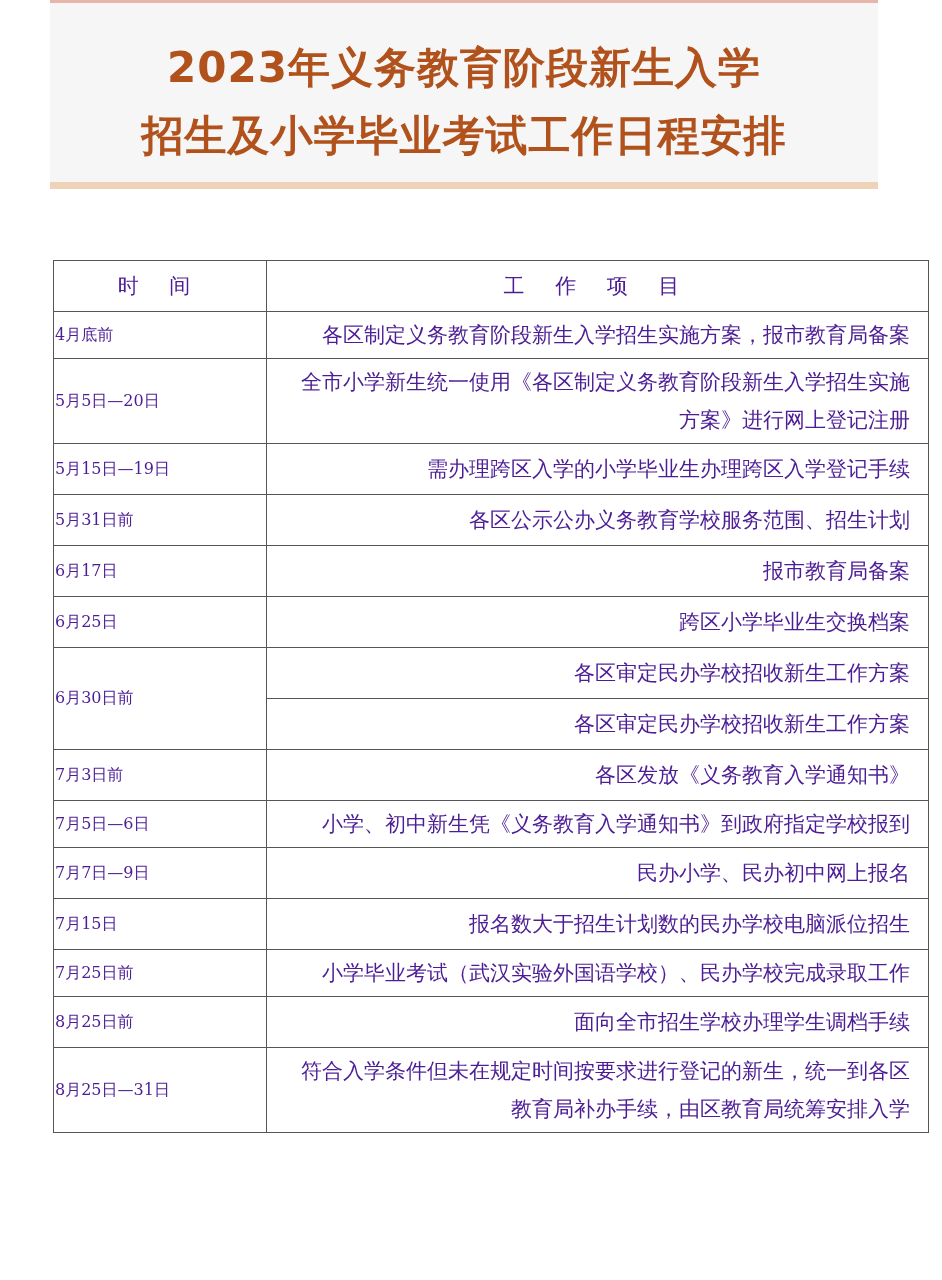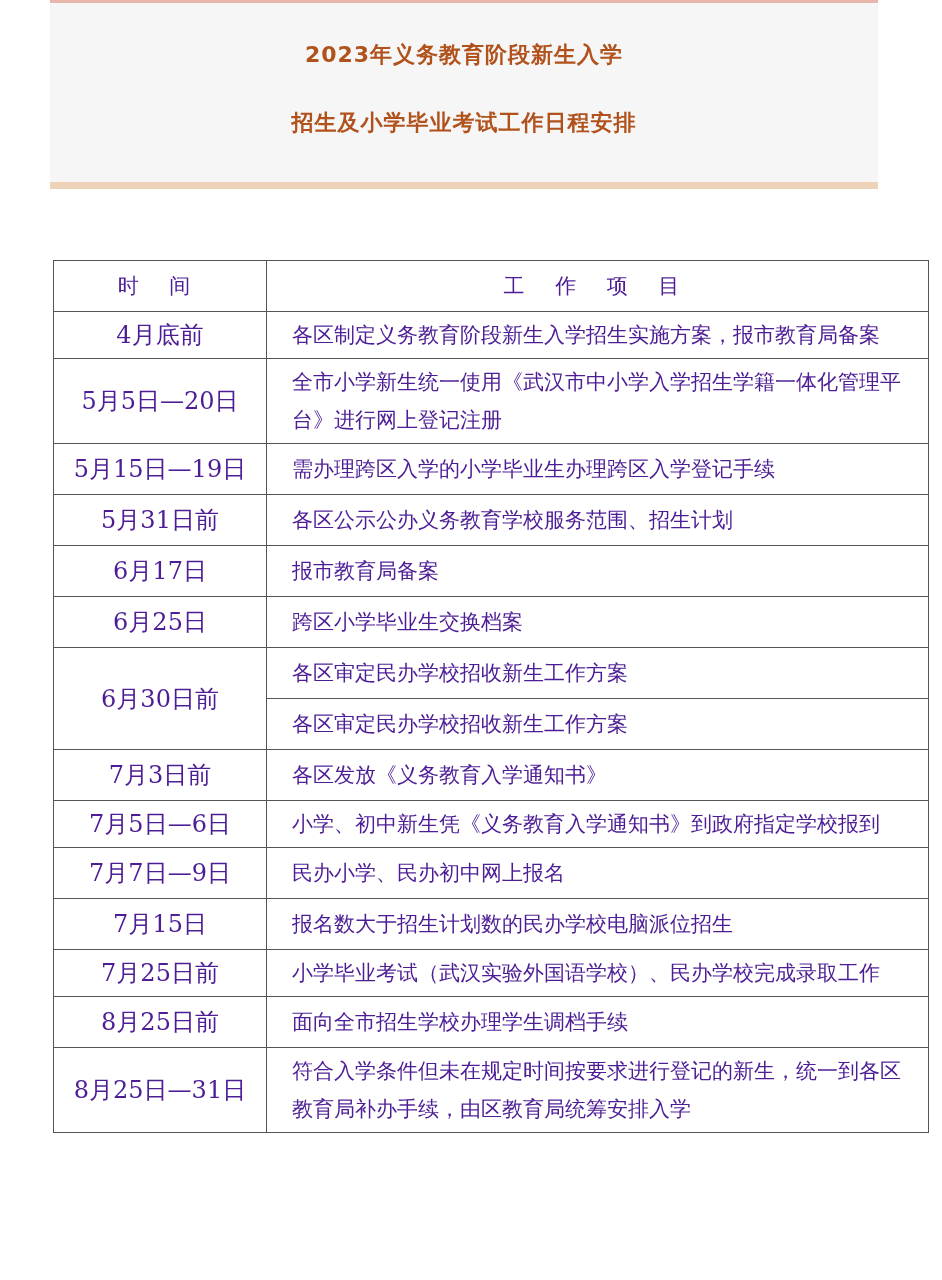--- a/index.html
+++ b/index.html
@@ -3,30 +3,30 @@
 <meta charset="utf-8">
 <style>
   html, body { margin: 0; padding: 0; background: #ffffff; }
   body { width: 942px; height: 1280px; position: relative; overflow: hidden;
          font-family: "DejaVu Sans", sans-serif; color: #222; }
   .header-band { position: absolute; left: 50px; top: 0; width: 828px; height: 182px;
                  background: #f6f6f6; }
   .header-topline { position: absolute; left: 50px; top: 0; width: 828px; height: 3px; background: #e8b5aa; }
   .header-bottomline { position: absolute; left: 50px; top: 182px; width: 828px; height: 7px; background: #efd3b8; }
   .title { position: absolute; left: 50px; width: 828px; text-align: center;
-           color: #b1521c; font-weight: bold; font-size: 22px; letter-spacing: 1px;
+           color: #b1521c; font-weight: bold; font-size: 42px; letter-spacing: 1px;
            font-family: "DejaVu Sans", sans-serif; }
   .title.l1 { top: 40px; }
   .title.l2 { top: 108px; }
   table { position: absolute; left: 53px; top: 260px; width: 876px; border-collapse: collapse;
           font-family: "DejaVu Serif", serif; font-size: 21px; color: #4c1d95; }
   td, th { border: 1.5px solid #555; }
   th { height: 48px; font-weight: normal; letter-spacing: 12px; font-size: 21px; }
-  td.time { width: 210px; text-align: center; vertical-align: middle; font-size: 24px; }
-  td.item { padding: 4px 25px; line-height: 38px; text-align: left; }
+  td.time { width: 210px; text-align: left; vertical-align: middle; font-size: 16px; }
+  td.item { padding: 4px 18px; line-height: 38px; text-align: right; }
   tr.single td { height: 42px; }
 </style>
 </head>
 <body>
 
 <div class="header-band"></div>
 <div class="header-topline"></div>
 <div class="header-bottomline"></div>
 <div class="title l1">2023年义务教育阶段新生入学</div>
 <div class="title l2">招生及小学毕业考试工作日程安排</div>
@@ -38,21 +38,21 @@
       <th>工 作 项 目</th>
     </tr>
   </thead>
   <tbody>
     <tr>
       <td class="time">4月底前</td>
       <td class="item">各区制定义务教育阶段新生入学招生实施方案，报市教育局备案</td>
     </tr>
     <tr>
       <td class="time">5月5日—20日</td>
-      <td class="item">全市小学新生统一使用《武汉市中小学入学招生学籍一体化管理平台》进行网上登记注册</td>
+      <td class="item">全市小学新生统一使用《各区制定义务教育阶段新生入学招生实施方案》进行网上登记注册</td>
     </tr>
     <tr class="single">
       <td class="time">5月15日—19日</td>
       <td class="item">需办理跨区入学的小学毕业生办理跨区入学登记手续</td>
     </tr>
     <tr class="single">
       <td class="time">5月31日前</td>
       <td class="item">各区公示公办义务教育学校服务范围、招生计划</td>
     </tr>
     <tr class="single">

